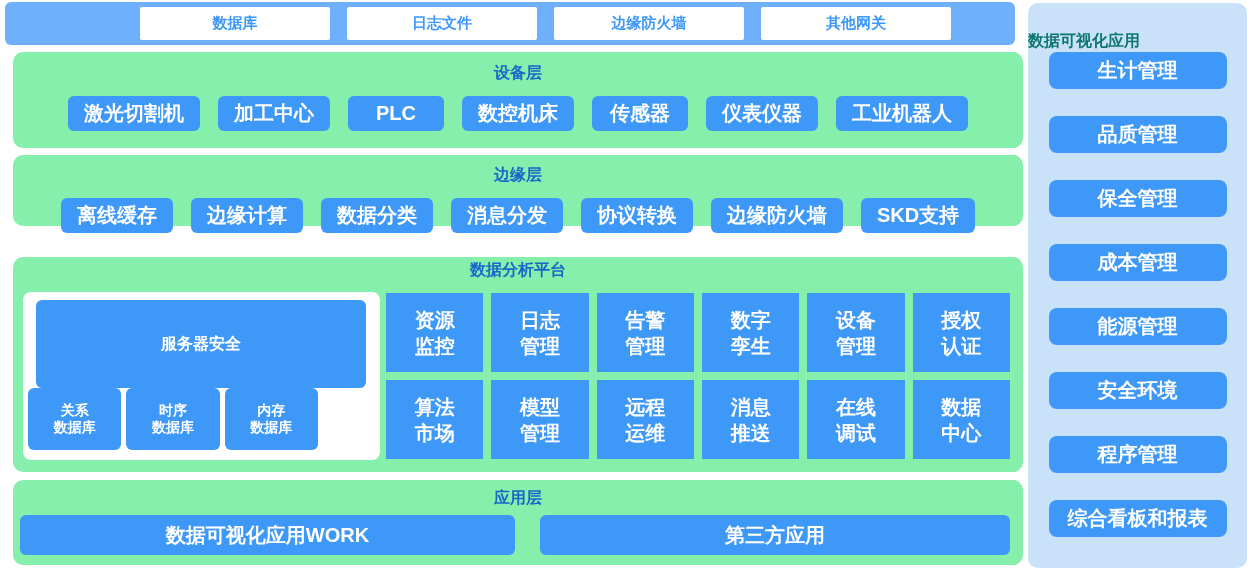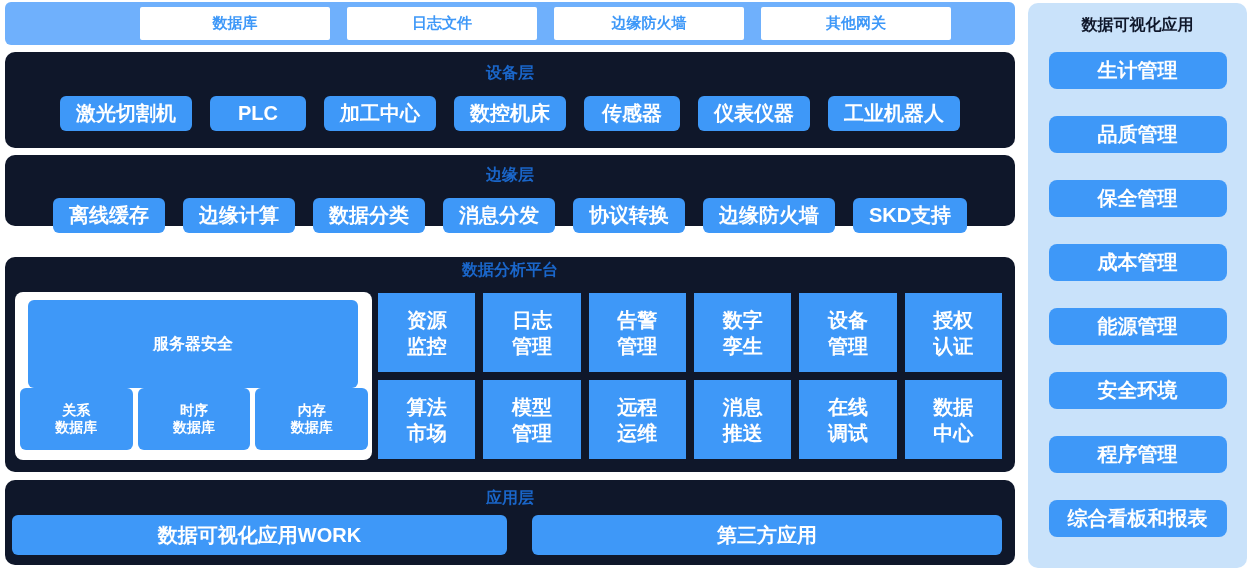--- a/index.html
+++ b/index.html
@@ -8,21 +8,21 @@
 
   
   .topbar { position: absolute; left: 5px; top: 2px; width: 1010px; height: 43px;
     background: #6FB0FC; border-radius: 6px; display: flex; align-items: center;
     padding-left: 135px; gap: 17px; }
   .gw-box { width: 190px; height: 33px; background: #ffffff; border-radius: 2px;
     display: flex; align-items: center; justify-content: center;
     color: #3E98F8; font-weight: bold; font-size: 15px; }
 
   
-  .panel { position: absolute; left: 5px; width: 1010px; background: #0f172a;
+  .panel { position: absolute; left: 13px; width: 1010px; background: #86efac;
     border-radius: 10px; }
   .panel-title { text-align: center; color: #1A66C9; font-weight: bold; font-size: 16px; }
 
   .btn { background: #3E98F8; color: #ffffff; font-weight: bold; font-size: 20px;
     border-radius: 6px; display: flex; align-items: center; justify-content: center;
     text-align: center; }
   .ml { white-space: pre-line; line-height: 1.3; }
 
   
   .row { display: flex; justify-content: center; gap: 18px; }
@@ -36,57 +36,57 @@
   #edge-panel .panel-title { padding-top: 10px; }
   #edge-panel .row { margin-top: 12px; }
 
   
   #platform-panel { top: 257px; height: 215px; }
   #platform-panel .panel-title { padding-top: 3px; }
   .white-card { position: absolute; left: 10px; top: 35px; width: 357px; height: 168px;
     background: #ffffff; border-radius: 8px; }
   .server-box { position: absolute; left: 13px; top: 8px; width: 330px; height: 88px;
     border-radius: 6px; font-size: 16px; }
-  .db-row { position: absolute; left: 5px; top: 96px; width: 348px; display: flex; gap: 5px; border-radius: 29px; }
+  .db-row { position: absolute; left: 5px; top: 96px; width: 290px; display: flex; gap: 5px; border-radius: 29px; }
   .db-row .btn { flex: 1; height: 62px; font-size: 14px; border-radius: 6px; line-height: 1.25; }
   .grid { position: absolute; left: 373px; top: 36px; width: 624px; height: 166px;
     display: grid; grid-template-columns: repeat(6, 1fr); grid-template-rows: 1fr 1fr; gap: 8px; }
   .grid .btn { border-radius: 0; }
 
   
   #app-panel { top: 480px; height: 85px; }
   #app-panel .panel-title { padding-top: 8px; }
   .app-box-left { position: absolute; left: 7px; top: 35px; width: 495px; height: 40px; }
   .app-box-right { position: absolute; left: 527px; top: 35px; width: 470px; height: 40px; }
 
   
   .sidebar { position: absolute; left: 1028px; top: 3px; width: 219px; height: 565px;
     background: #C9E2FA; border-radius: 10px; }
-  .sidebar-title { text-align: center; color: #0f172a; font-weight: bold; font-size: 16px;
-    padding-top: 12px; height: 34px; }
+  .sidebar-title { color: #0f766e; font-weight: bold; font-size: 16px;
+    padding-top: 28px; height: 34px; }
   .sidebar-items { display: flex; flex-direction: column; align-items: center;
     gap: 27px; margin-top: 15px; }
   .sidebar-items .btn { width: 178px; height: 37px; border-radius: 8px; }
 </style>
 </head>
 <body>
 
 <div class="topbar">
   <div class="gw-box">数据库</div>
   <div class="gw-box">日志文件</div>
   <div class="gw-box">边缘防火墙</div>
   <div class="gw-box">其他网关</div>
 </div>
 
 <div class="panel" id="device-panel">
   <div class="panel-title">设备层</div>
   <div class="row">
     <div class="btn">激光切割机</div>
+    <div class="btn">加工中心</div>
     <div class="btn">PLC</div>
-    <div class="btn">加工中心</div>
     <div class="btn">数控机床</div>
     <div class="btn">传感器</div>
     <div class="btn">仪表仪器</div>
     <div class="btn">工业机器人</div>
   </div>
 </div>
 
 <div class="panel" id="edge-panel">
   <div class="panel-title">边缘层</div>
   <div class="row">

